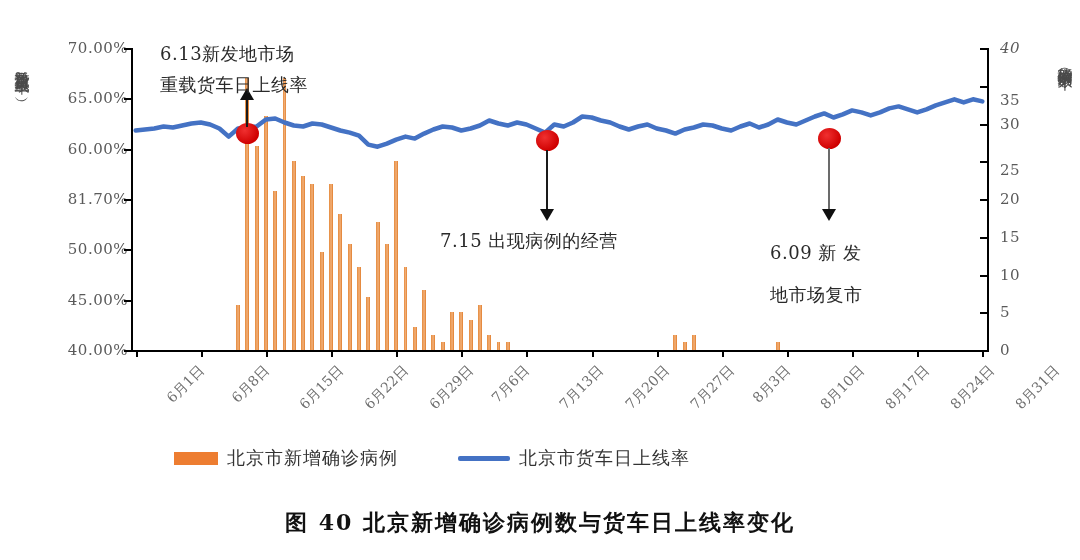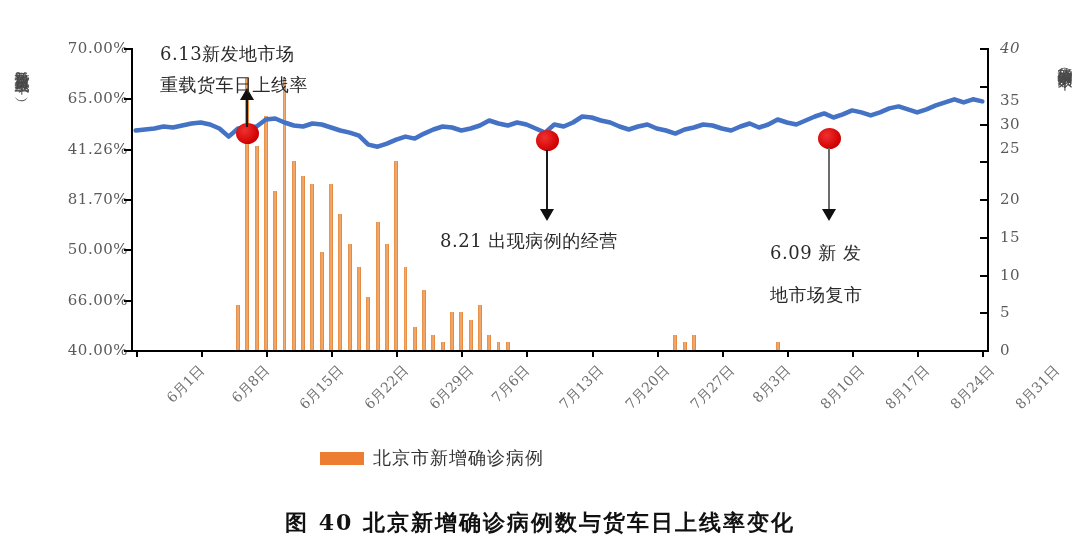--- a/index.html
+++ b/index.html
@@ -90,32 +90,32 @@
 
 <div class="stage">
 
   <div class="ytitle" id="ytitle-left">重载货车日上线率（%）</div>
 
   <div class="ytitle" id="ytitle-right">新增确诊病例个数（个）</div>
 
   <div id="yaxis-left-labels">
       <div class="ytick left" style="top: 48px;">70.00%</div>
       <div class="ytick left" style="top: 98.3333px;">65.00%</div>
-      <div class="ytick left" style="top: 148.667px;">41.26%</div>
+      <div class="ytick left" style="top: 148.667px;">60.00%</div>
       <div class="ytick left" style="top: 199px;">81.70%</div>
       <div class="ytick left" style="top: 249.333px;">50.00%</div>
-      <div class="ytick left" style="top: 299.667px;">66.00%</div>
+      <div class="ytick left" style="top: 299.667px;">45.00%</div>
       <div class="ytick left" style="top: 350px;">40.00%</div>
     </div>
 
   <div id="yaxis-right-labels">
       <div class="ytick right" style="top: 48px; font-style: italic;">40</div>
       <div class="ytick right" style="top: 85.75px; margin-top: 14px;">35</div>
       <div class="ytick right" style="top: 123.5px;">30</div>
-      <div class="ytick right" style="top: 148px;">25</div>
+      <div class="ytick right" style="top: 170px;">25</div>
       <div class="ytick right" style="top: 199px;">20</div>
       <div class="ytick right" style="top: 236.75px;">15</div>
       <div class="ytick right" style="top: 274.5px;">10</div>
       <div class="ytick right" style="top: 312.25px;">5</div>
       <div class="ytick right" style="top: 350px;">0</div>
     </div>
 
   <div class="axis-line" id="axis-vline-left"></div>
   <div class="axis-line" id="axis-vline-right"></div>
   <div class="axis-line" id="axis-hline"></div>
@@ -214,30 +214,34 @@
 
   <div class="reddot" style="left:236px;top:123px;"></div>
   <div class="annot-line" style="left:246px;top:97px;height:30px;"></div>
   <div class="arrowhead arrow-up" style="left:240px;top:88px;"></div>
   <div class="annot" style="left:160px;top:41px;">6.13新发地市场</div>
   <div class="annot" style="left:160px;top:72px;">重载货车日上线率</div>
 
   <div class="reddot" style="left:536px;top:130px;"></div>
   <div class="annot-line" style="left:546px;top:150px;height:60px;"></div>
   <div class="arrowhead arrow-down" style="left:540px;top:209px;"></div>
-  <div class="annot" style="left:440px;top:228px;">8.21  出现病例的经营</div>
+  <div class="annot" style="left:440px;top:228px;">7.15  出现病例的经营</div>
 
   <div class="reddot" style="left:818px;top:128px;"></div>
   <div class="annot-line" style="left:828px;top:148px;height:62px;background:#6b6b6b;"></div>
   <div class="arrowhead arrow-down" style="left:822px;top:209px;"></div>
   <div class="annot" style="left:770px;top:240px;">6.09   新 发</div>
   <div class="annot" style="left:770px;top:282px;">地市场复市</div>
 
   <div id="legend">
     <div class="legend-item">
       <span class="swatch-bar"></span>
       <span class="legend-label">北京市新增确诊病例</span>
     </div>
+    <div class="legend-item">
+      <span class="swatch-line"></span>
+      <span class="legend-label">北京市货车日上线率</span>
+    </div>
   </div>
 
   <div id="caption">图 40  北京新增确诊病例数与货车日上线率变化</div>
 
 </div>
 
 </body></html>

